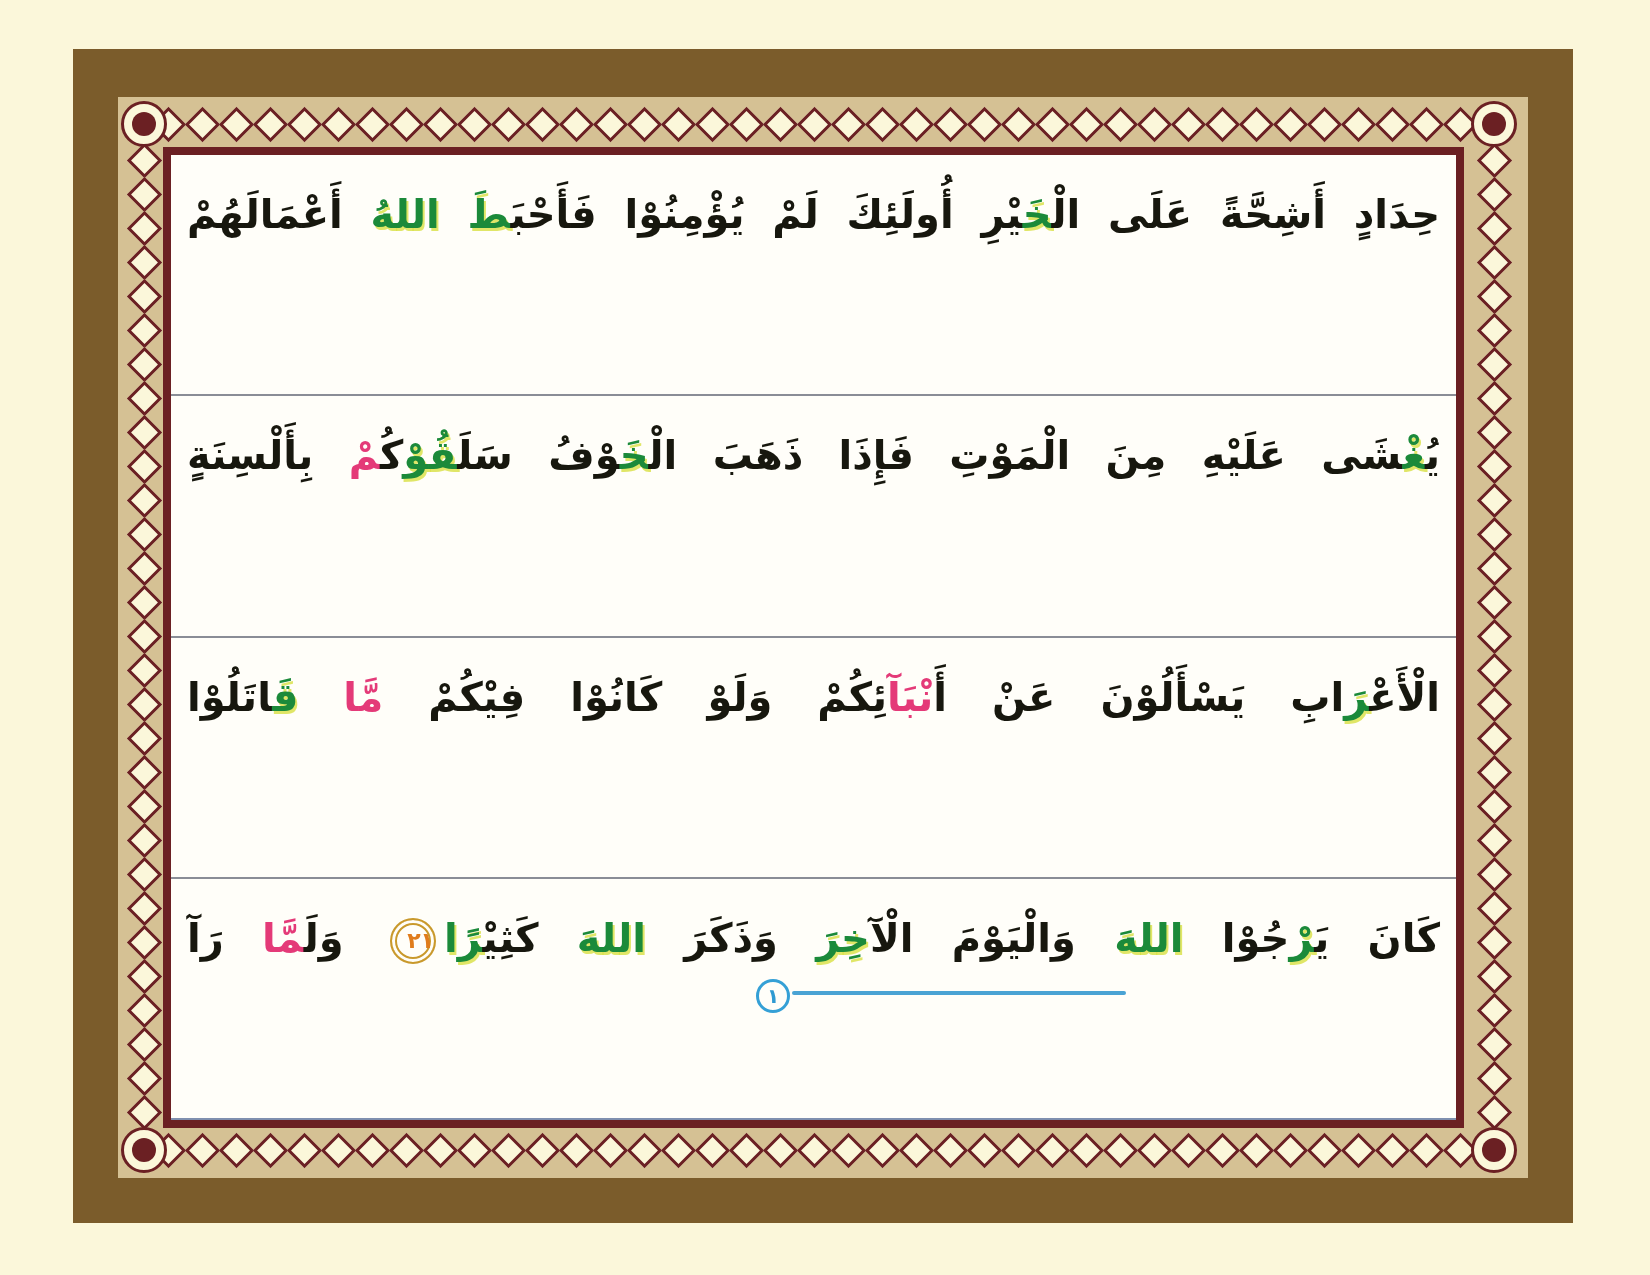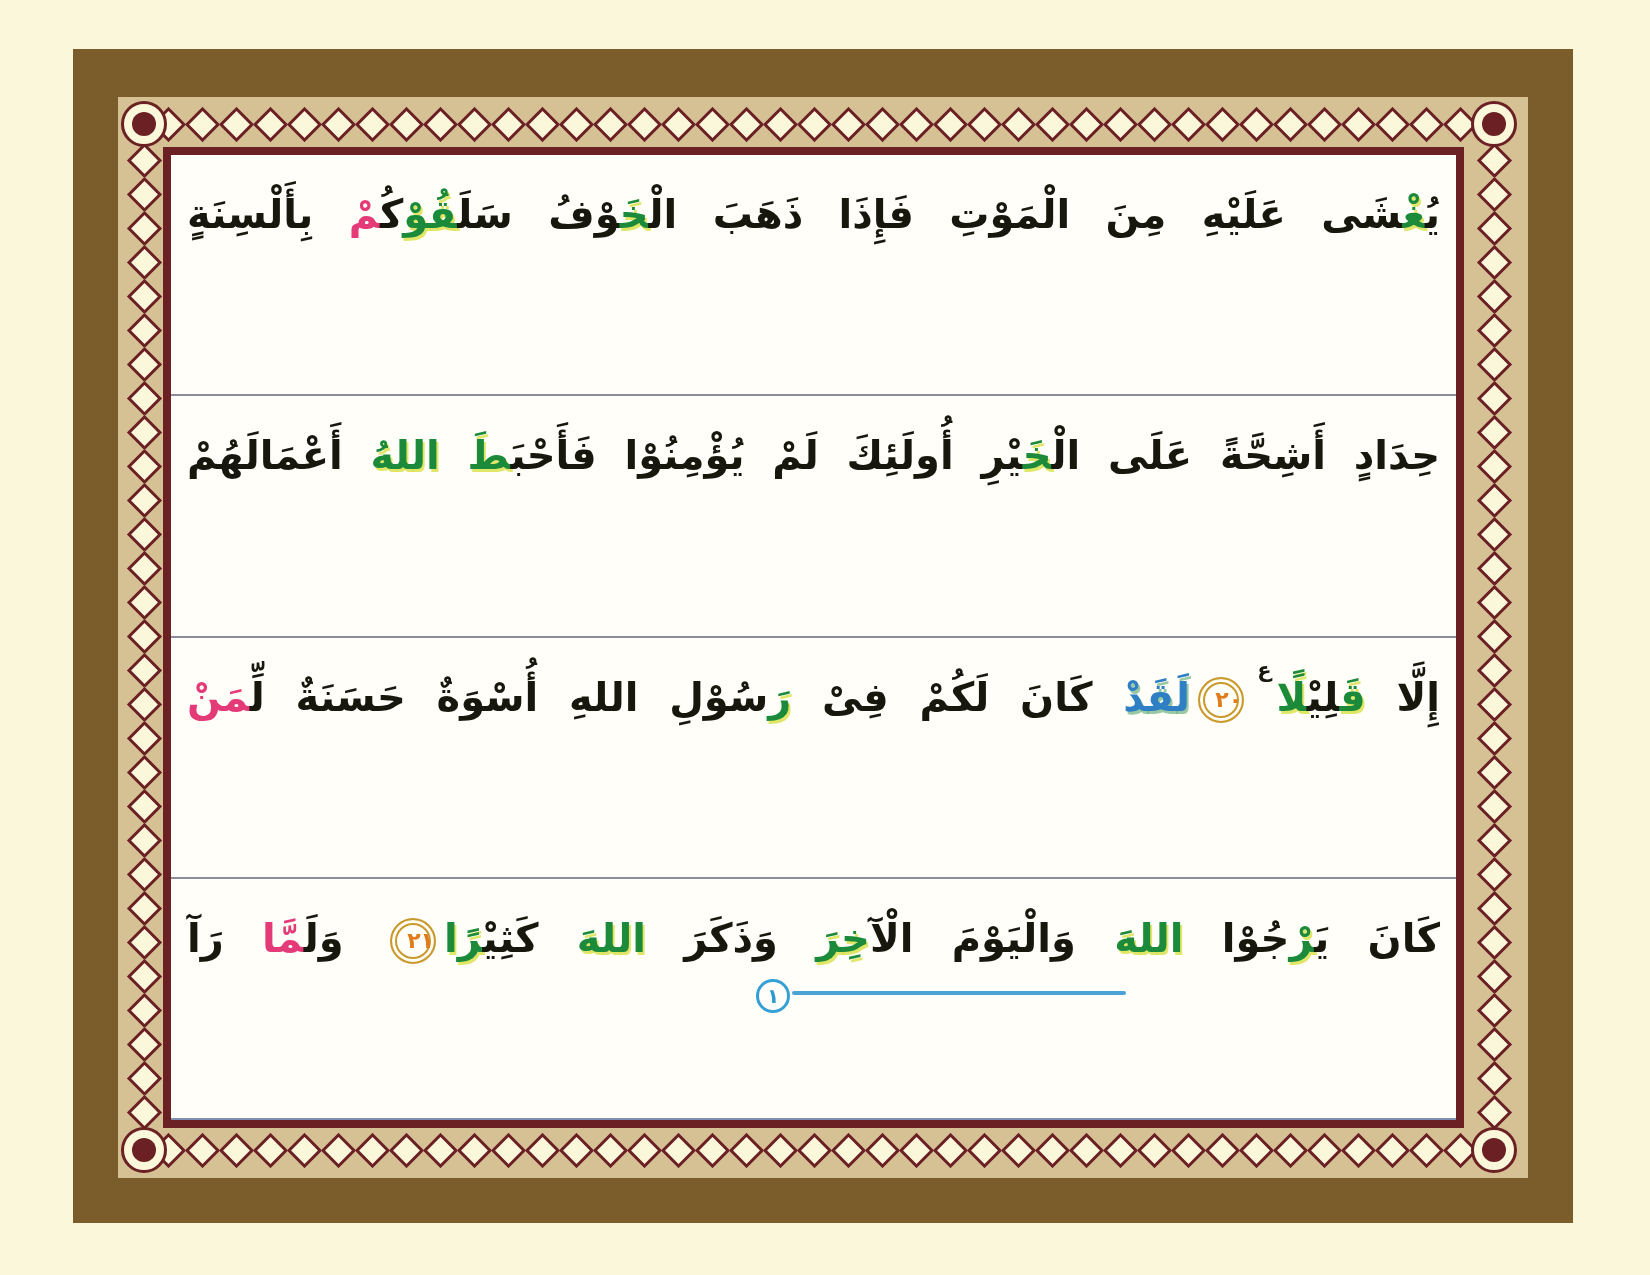--- a/index.html
+++ b/index.html
@@ -241,18 +241,18 @@
       <div class="dot"></div>
     </div>
 
   <div class="page" id="page">
     <div class="ruku">
       <div class="ruku-circle">
         <span>١</span>
       </div>
       <div class="ruku-rule"></div>
     </div>
+      <div class="row"><span class="c-k">حِدَادٍ أَشِحَّةً عَلَى الْ</span><span class="c-g">خَ</span><span class="c-k">يْرِ أُولَئِكَ لَمْ يُؤْمِنُوْا فَأَحْبَ</span><span class="c-g">طَ</span><span class="c-k"> </span><span class="c-g">اللهُ</span><span class="c-k"> أَعْمَالَهُمْ</span></div>
       <div class="row"><span class="c-k">يُ</span><span class="c-g">غْ</span><span class="c-k">شَى عَلَيْهِ مِنَ الْمَوْتِ فَإِذَا ذَهَبَ الْ</span><span class="c-g">خَ</span><span class="c-k">وْفُ سَلَ</span><span class="c-g">قُوْ</span><span class="c-k">كُ</span><span class="c-p">مْ</span><span class="c-k"> بِأَلْسِنَةٍ</span></div>
-      <div class="row"><span class="c-k">حِدَادٍ أَشِحَّةً عَلَى الْ</span><span class="c-g">خَ</span><span class="c-k">يْرِ أُولَئِكَ لَمْ يُؤْمِنُوْا فَأَحْبَ</span><span class="c-g">طَ</span><span class="c-k"> </span><span class="c-g">اللهُ</span><span class="c-k"> أَعْمَالَهُمْ</span></div>
-      <div class="row"><span class="c-k">إِلَّا </span><span class="c-g">قَ</span><span class="c-k">لِيْ</span><span class="c-g">لًا</span><span class="waqf">ع</span><span class="vm">٢٠</span><span class="c-b">لَقَدْ</span><span class="c-k"> كَانَ لَكُمْ فِىْ </span><span class="c-g">رَ</span><span class="c-k">سُوْلِ اللهِ أُسْوَةٌ حَسَنَةٌ لِّ</span><span class="c-p">مَنْ</span></div>
+      <div class="row"><span class="c-k">الْأَعْ</span><span class="c-g">رَ</span><span class="c-k">ابِ يَسْأَلُوْنَ عَنْ أَ</span><span class="c-p">نْبَآ</span><span class="c-k">ئِكُمْ وَلَوْ كَانُوْا فِيْكُمْ </span><span class="c-p">مَّا</span><span class="c-k"> </span><span class="c-g">قَ</span><span class="c-k">اتَلُوْا</span></div>
       <div class="row"><span class="c-k">كَانَ يَ</span><span class="c-g">رْ</span><span class="c-k">جُوْا </span><span class="c-g">اللهَ</span><span class="c-k"> وَالْيَوْمَ الْآ</span><span class="c-g">خِرَ</span><span class="c-k"> وَذَكَرَ </span><span class="c-g">اللهَ</span><span class="c-k"> كَثِيْ</span><span class="c-g">رًا</span><span class="vm">٢١</span><span class="c-k"> وَلَ</span><span class="c-p">مَّا</span><span class="c-k"> رَآ</span></div>
     </div>
 </div>
 
 </body></html>

